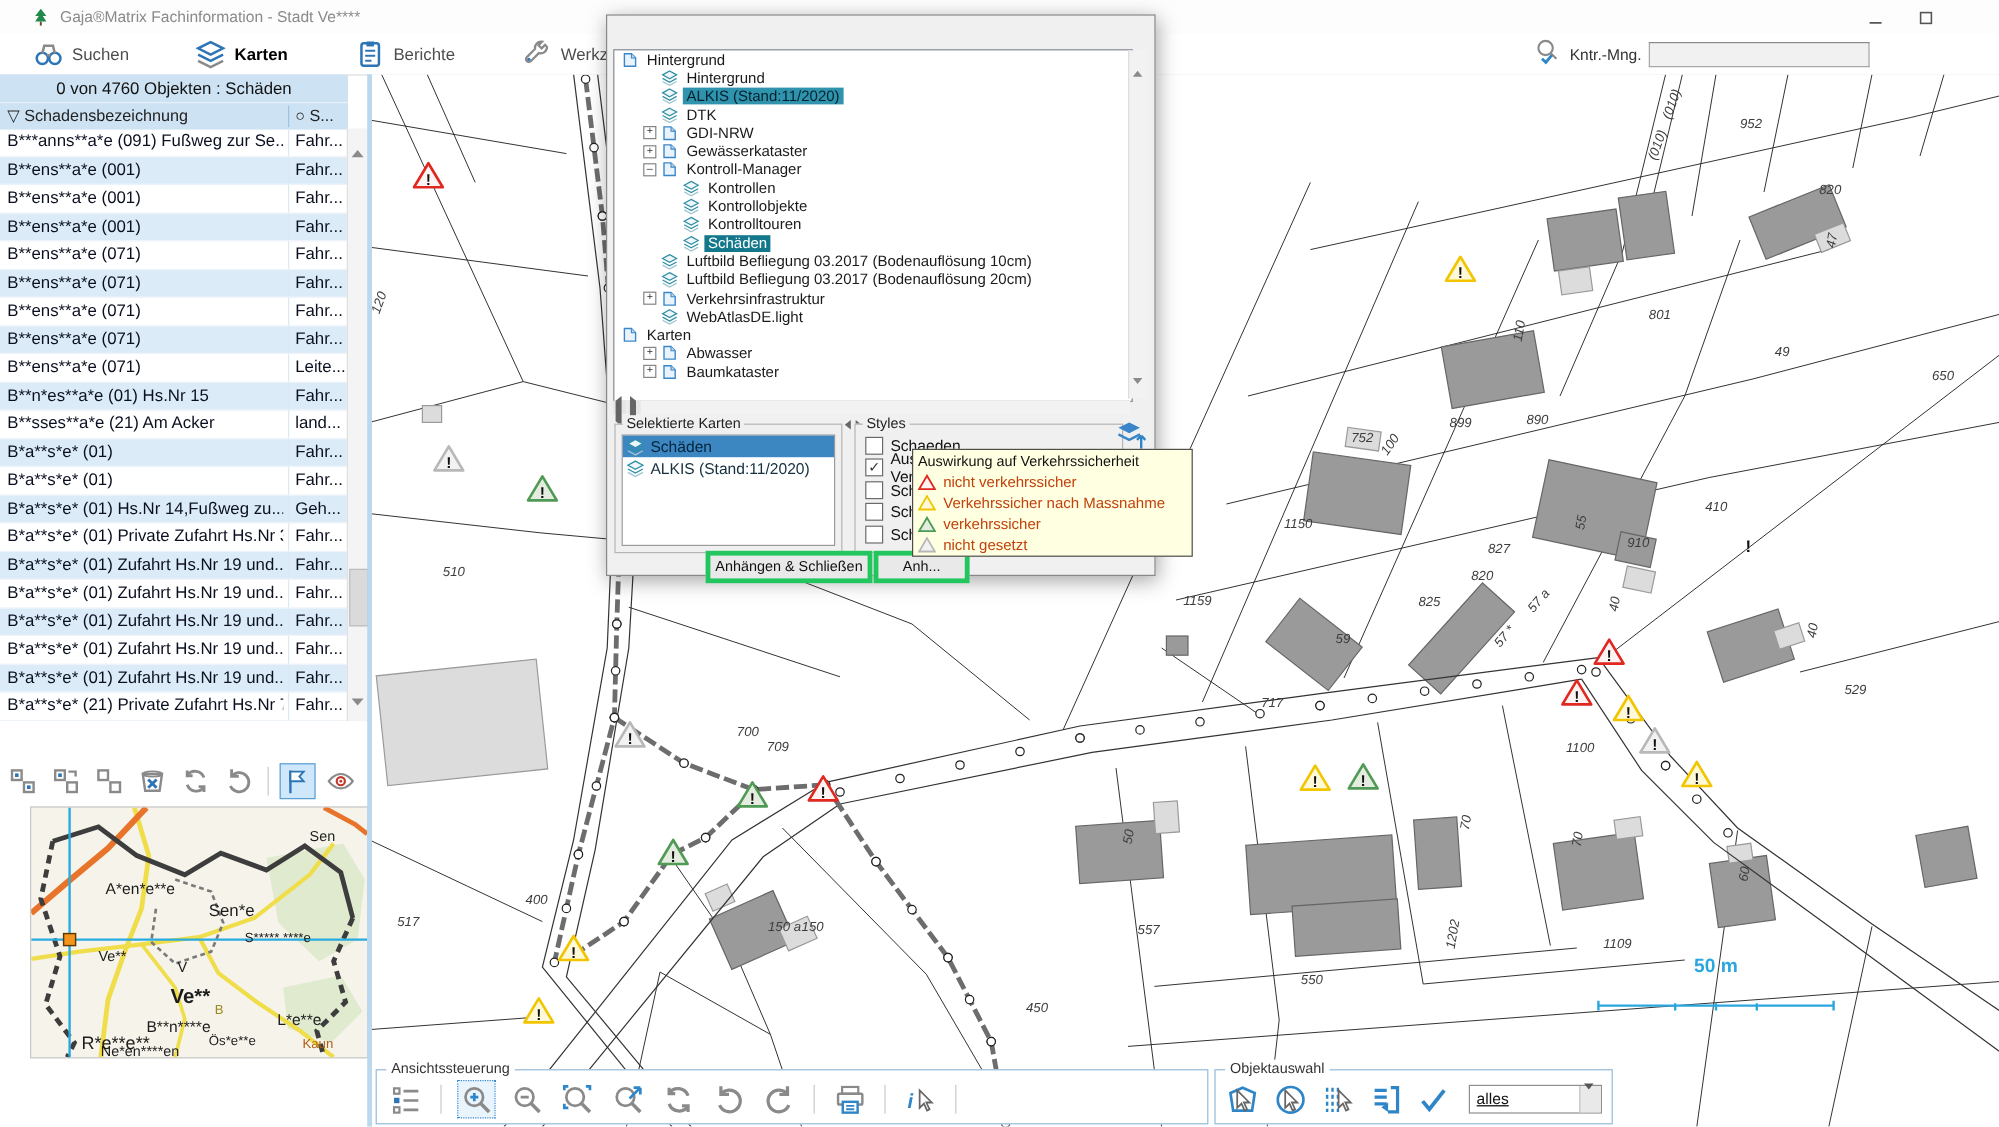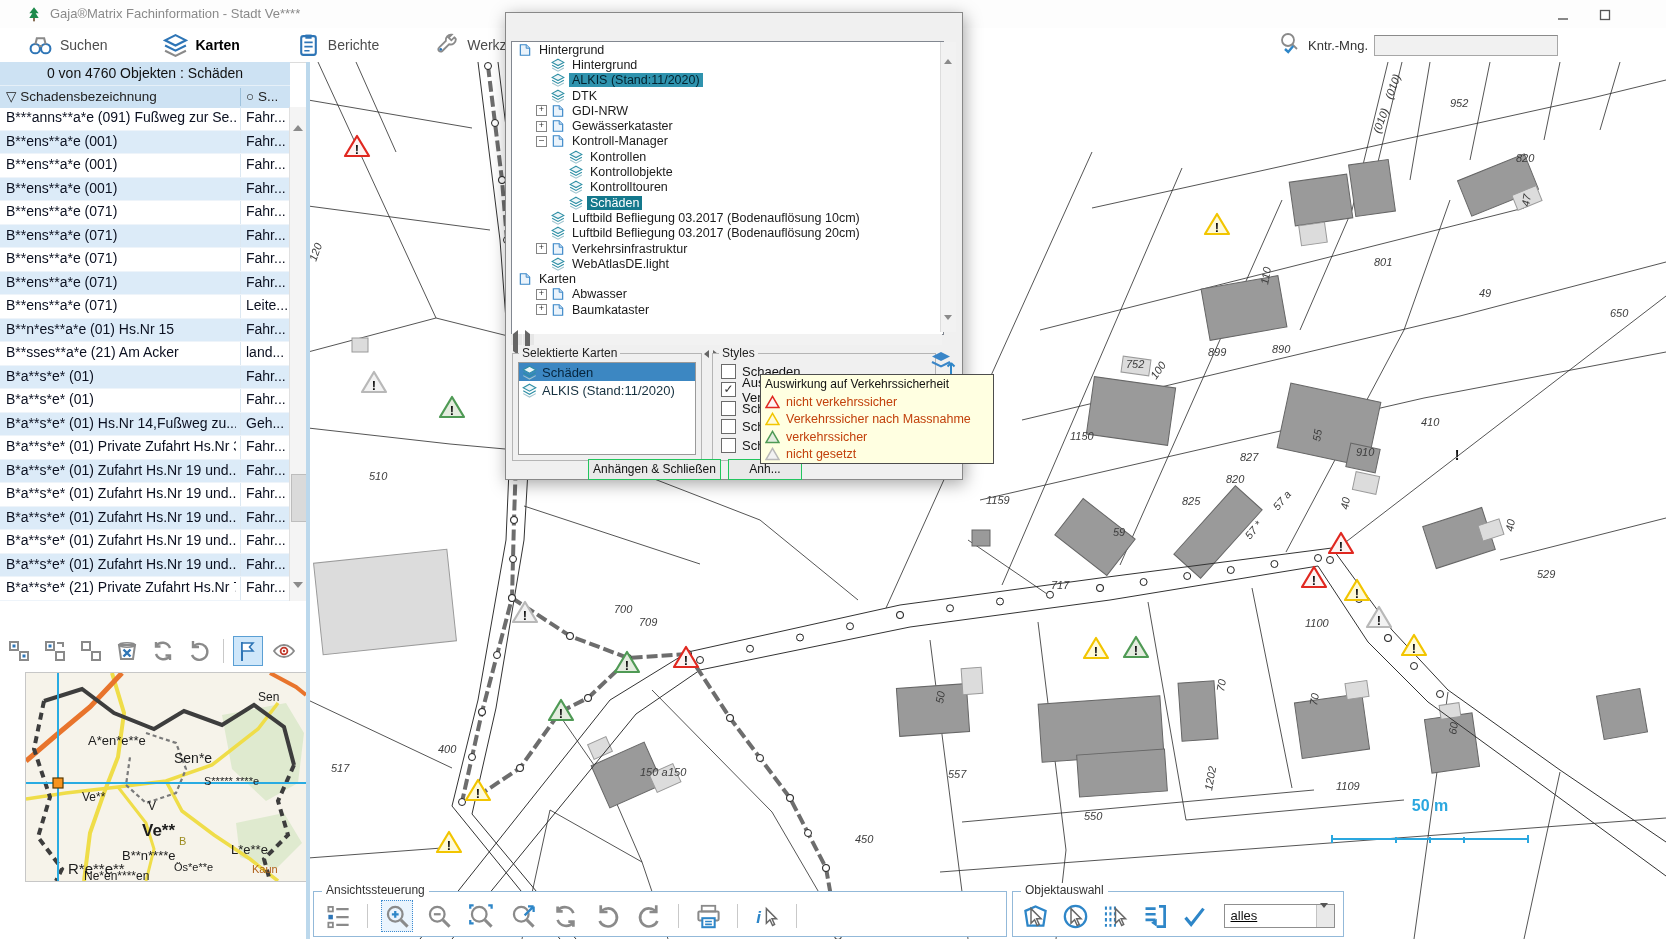--- a/index.html
+++ b/index.html
@@ -94,21 +94,21 @@
   #fs-maps{left:6px;top:340px;width:188px;height:106px;}
   #fs-maps .listbox{position:absolute;left:5px;top:8px;right:5px;bottom:5px;background:#fff;border:1px solid #9a9a9a;}
   .lb-item{height:18px;display:flex;align-items:center;gap:5px;font-size:13px;color:#15303f;padding-left:3px;}
   .lb-item svg{width:15px;height:15px;flex:none;}
   .lb-item.sel{background:#3c87c2;color:#06253d;}
   #fs-styles{left:206px;top:340px;width:222px;height:106px;}
   .chk-row{height:18.5px;display:flex;align-items:center;gap:6px;font-size:13px;color:#111;padding-left:6px;}
   .chk{width:13px;height:13px;border:1px solid #6a6a6a;background:#fff;font-size:12px;line-height:12px;text-align:center;color:#333;flex:none;}
   #transfer-icon{position:absolute;right:6px;top:336px;width:26px;height:34px;}
   #transfer-icon svg{width:26px;height:26px;}
-  .dlg-btn{position:absolute;height:19px;background:#e9e9e9;border:1px solid #22c55e;font-size:12px;color:#111;text-align:center;line-height:18px;font-family:"Liberation Sans",sans-serif;}
+  .dlg-btn{position:absolute;height:19px;background:#e9e9e9;border:4px solid #22c55e;font-size:12px;color:#111;text-align:center;line-height:18px;font-family:"Liberation Sans",sans-serif;}
   #btn-attach{left:82px;top:446px;width:131px;}
   #btn-attach2{left:222px;top:446px;width:72px;overflow:hidden;}
   
   #fs-split{position:absolute;left:196px;top:336px;display:flex;}
   
   #legend-tip{position:absolute;left:760px;top:374px;width:234px;height:90px;background:#ffffe1;border:1px solid #4d4d4d;z-index:20;padding:2px 4px;box-sizing:border-box;}
   #legend-tip .tip-title{font-size:12px;color:#111;margin-bottom:2px;}
   .tip-row{display:flex;align-items:center;gap:6px;height:17.5px;font-size:12.5px;color:#c2410c;}
   .tip-row svg{width:15px;height:14px;flex:none;}
 </style>

